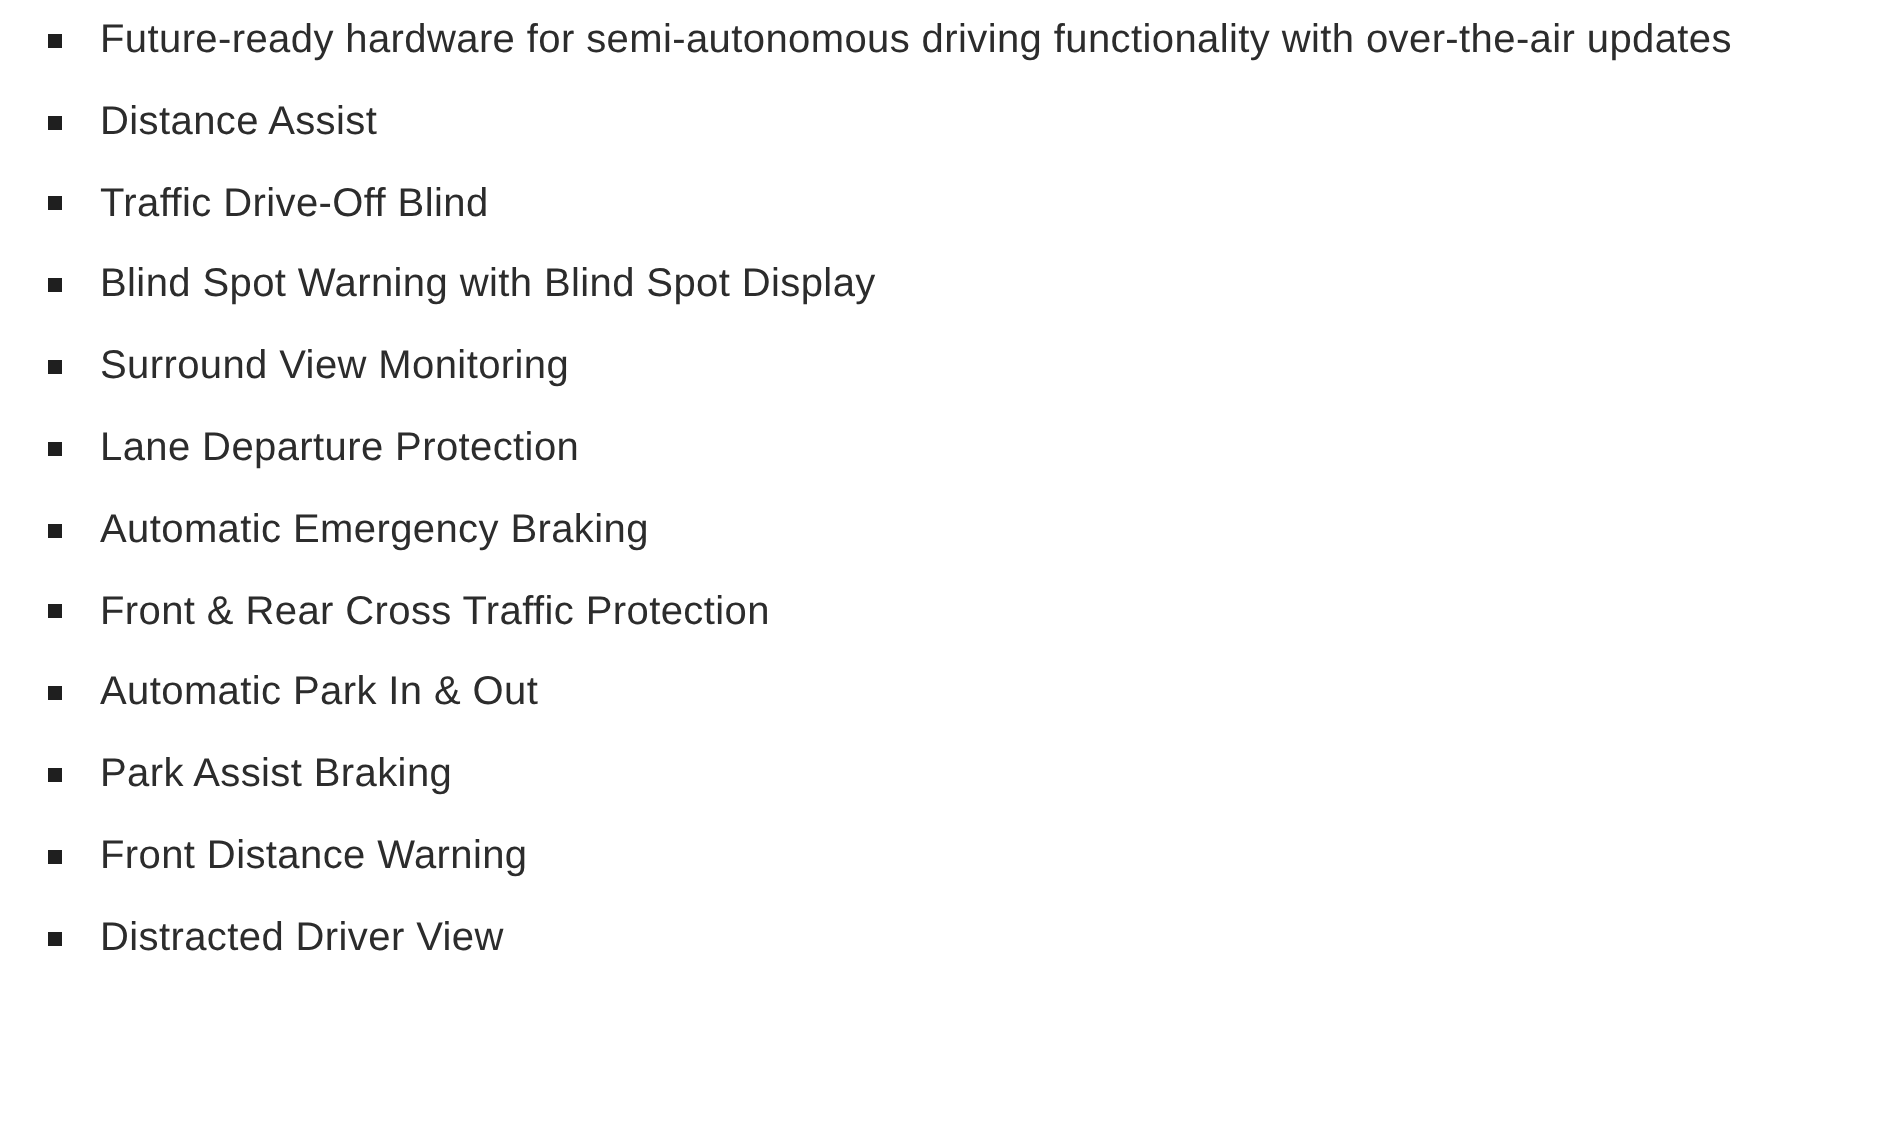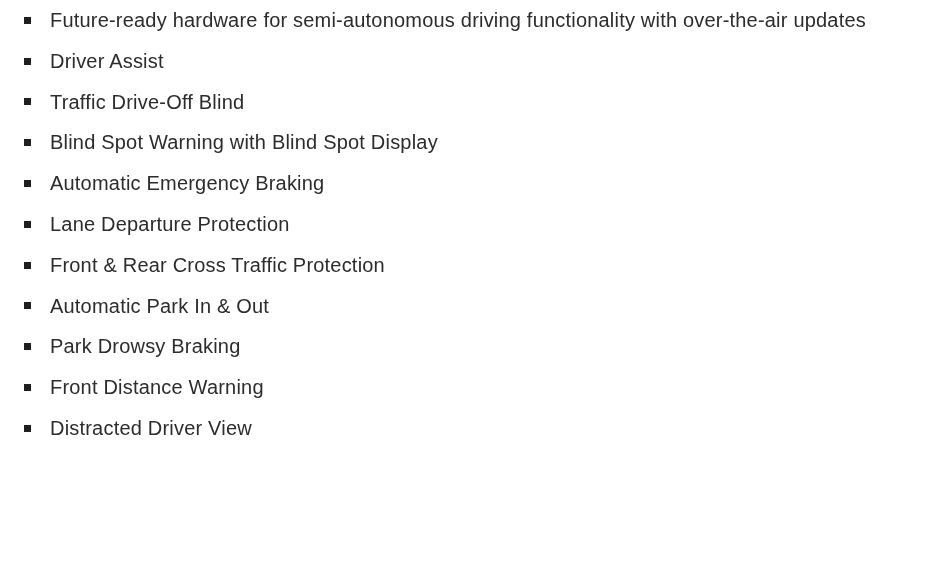--- a/index.html
+++ b/index.html
@@ -61,24 +61,25 @@
   ul.feature-list > li .item-text {
     display: inline;
   }
 </style>
 </head>
 <body>
 
 <div class="page">
   <ul class="feature-list">
       <li><span class="bullet"></span><span class="item-text">Future-ready hardware for semi-autonomous driving functionality with over-the-air updates</span></li>
-      <li><span class="bullet"></span><span class="item-text">Driver Assist</span></li>
+      <li><span class="bullet"></span><span class="item-text">Distance Assist</span></li>
       <li><span class="bullet"></span><span class="item-text">Traffic Drive-Off Blind</span></li>
       <li><span class="bullet"></span><span class="item-text">Blind Spot Warning with Blind Spot Display</span></li>
+      <li><span class="bullet"></span><span class="item-text">Surround View Monitoring</span></li>
+      <li><span class="bullet"></span><span class="item-text">Lane Departure Protection</span></li>
       <li><span class="bullet"></span><span class="item-text">Automatic Emergency Braking</span></li>
-      <li><span class="bullet"></span><span class="item-text">Lane Departure Protection</span></li>
       <li><span class="bullet"></span><span class="item-text">Front &amp; Rear Cross Traffic Protection</span></li>
       <li><span class="bullet"></span><span class="item-text">Automatic Park In &amp; Out</span></li>
-      <li><span class="bullet"></span><span class="item-text">Park Drowsy Braking</span></li>
+      <li><span class="bullet"></span><span class="item-text">Park Assist Braking</span></li>
       <li><span class="bullet"></span><span class="item-text">Front Distance Warning</span></li>
       <li><span class="bullet"></span><span class="item-text">Distracted Driver View</span></li>
     </ul>
 </div>
 
 </body></html>

